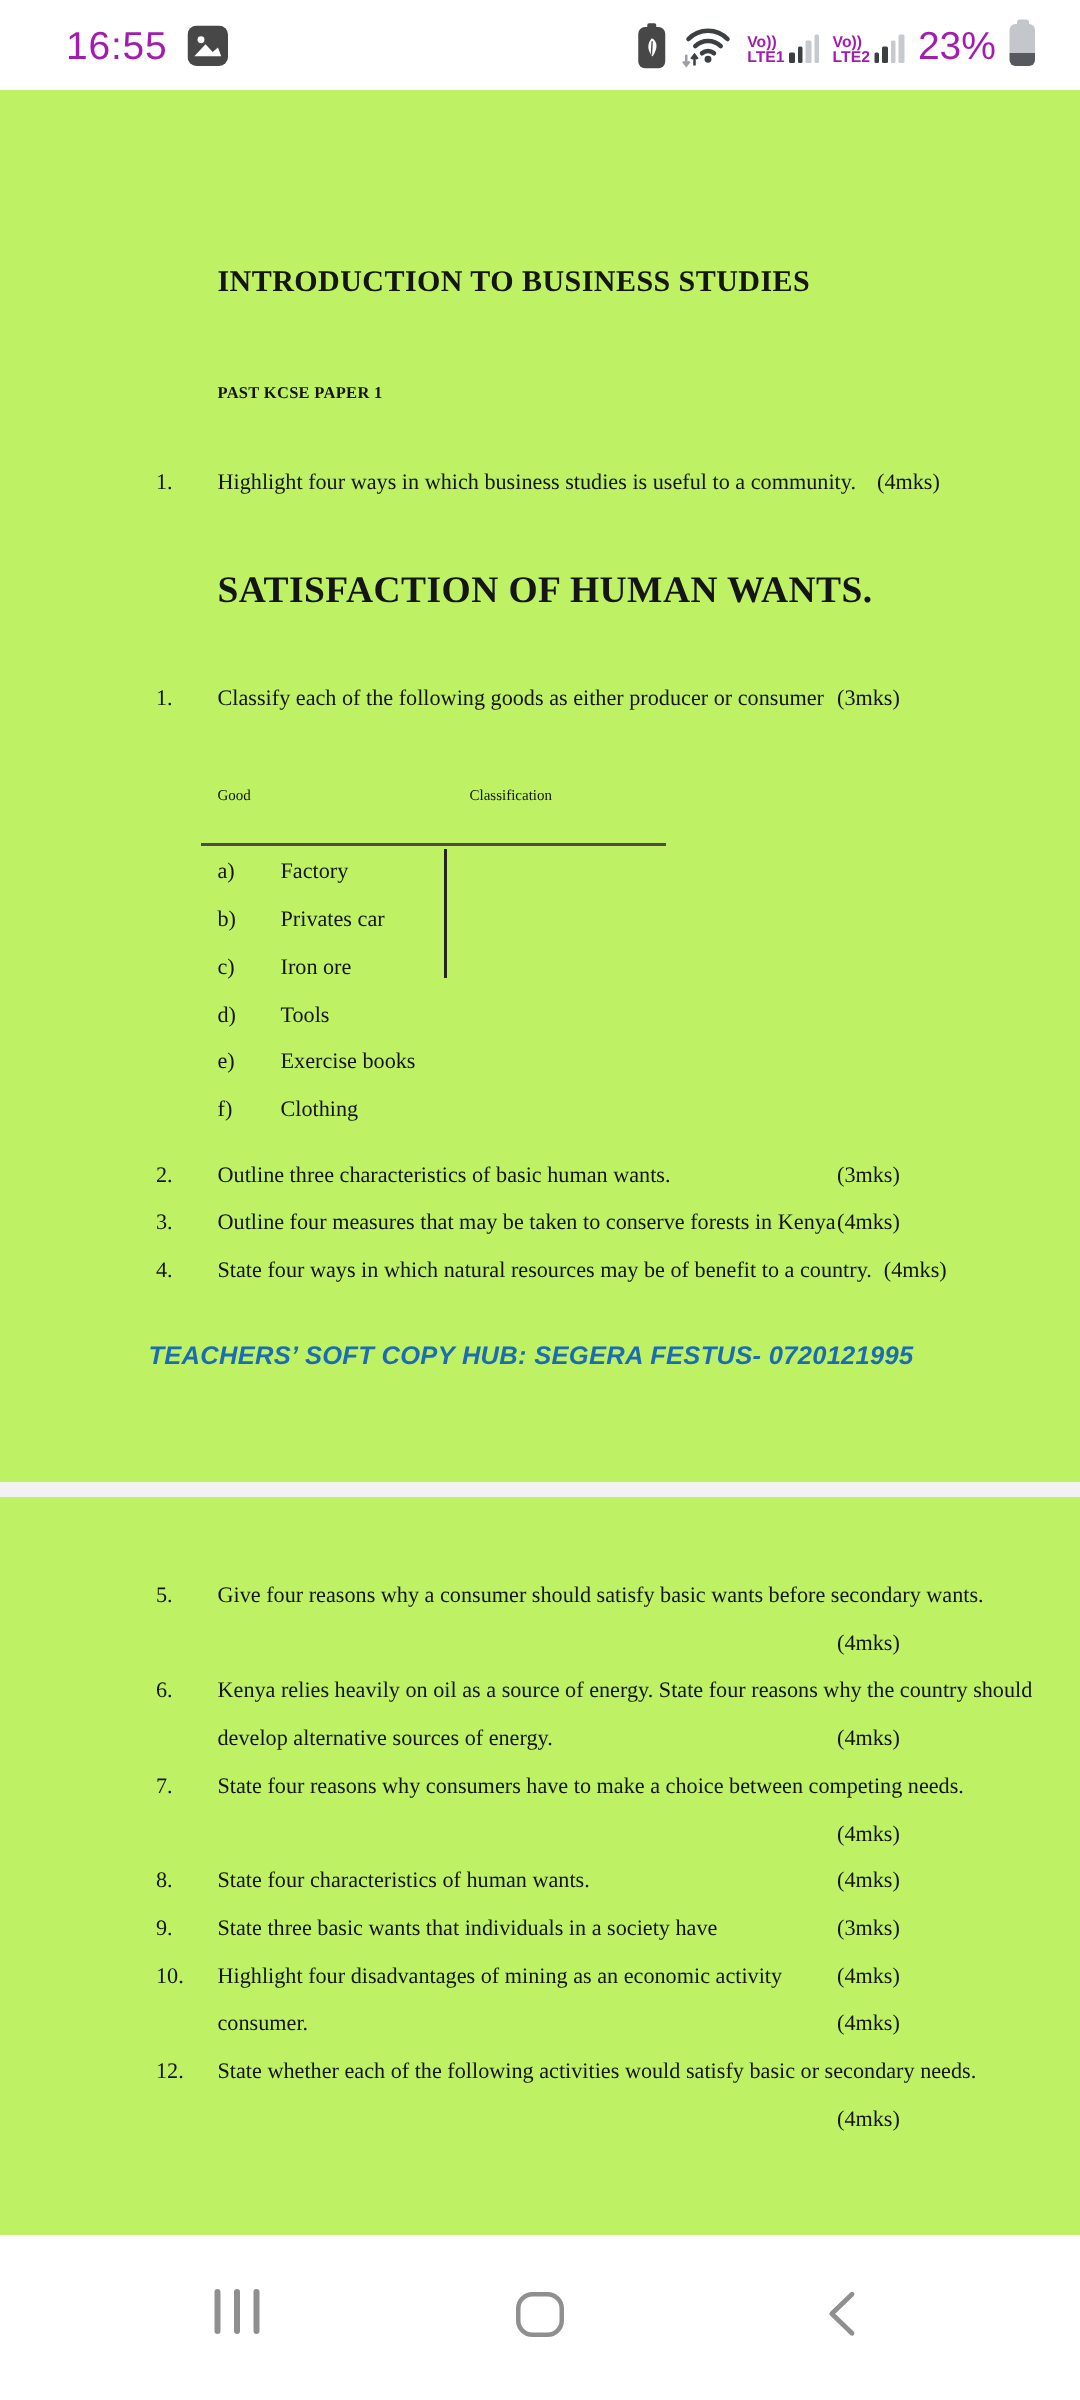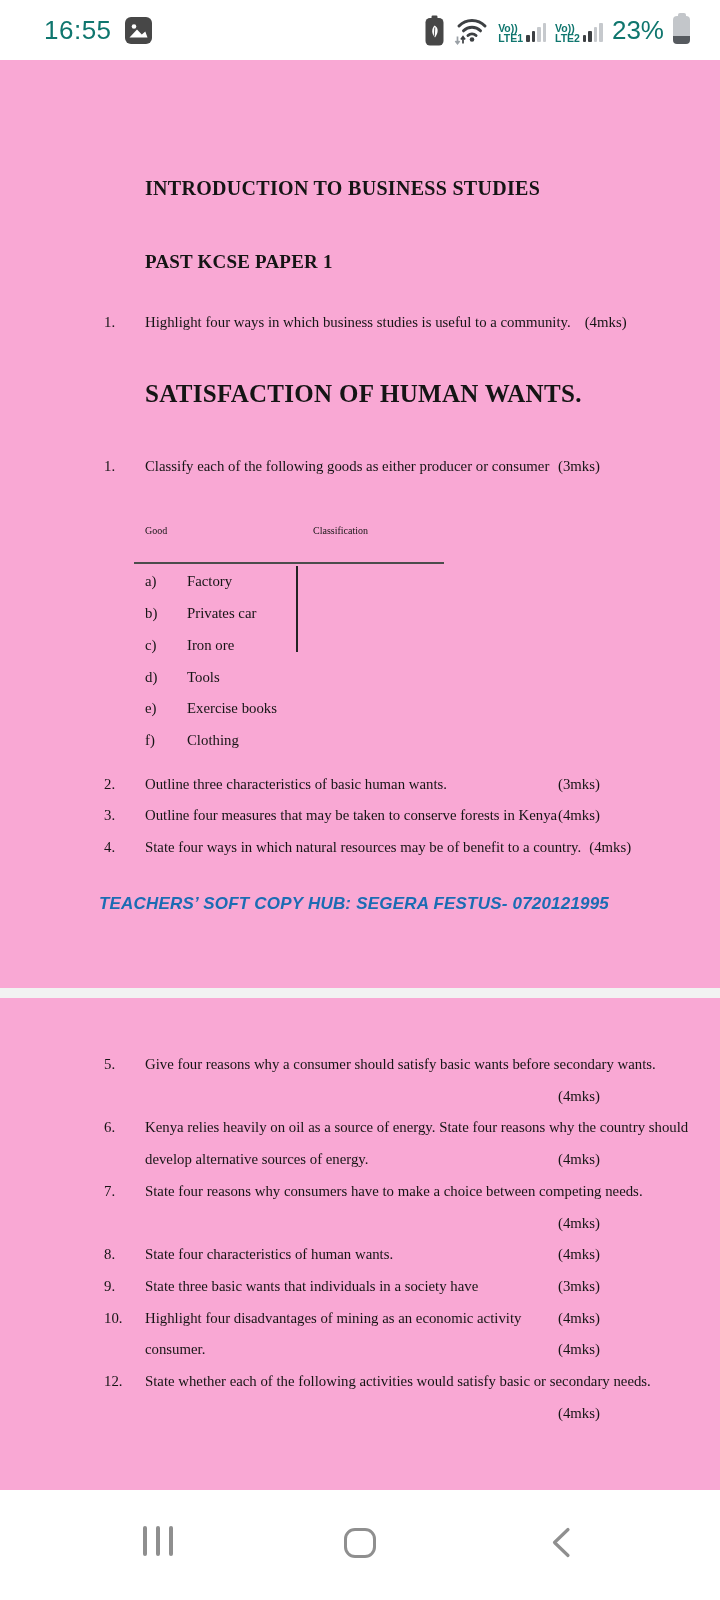--- a/index.html
+++ b/index.html
@@ -5,46 +5,46 @@
   html,body{margin:0;padding:0;}
   body{
     width:720px;height:1600px;background:#ffffff;
     font-family:"Liberation Serif","DejaVu Serif",serif;color:#151515;
     overflow:hidden;position:relative;
   }
   
   .statusbar{
     height:60px;display:flex;align-items:center;
     padding:0 30px 0 44px;box-sizing:border-box;
-    font-family:"Liberation Sans","DejaVu Sans",sans-serif;color:#0f766e;background:#fff;
+    font-family:"Liberation Sans","DejaVu Sans",sans-serif;color:#a21caf;background:#fff;
   }
   .sb-left{display:flex;align-items:center;gap:13px;}
   .sb-time{font-size:26px;letter-spacing:.5px;}
   .sb-right{margin-left:auto;display:flex;align-items:flex-end;gap:9px;}
   .simgroup{display:flex;align-items:center;gap:3px;padding-bottom:2px;}
   .simtext{display:flex;flex-direction:column;line-height:10.5px;font-size:10.5px;font-weight:bold;letter-spacing:0;}
   .bars{display:flex;align-items:flex-end;gap:2px;padding-bottom:1px;}
   .bars i{width:3.5px;background:#c6c9cd;border-radius:1px;display:block;}
   .bars i.on{background:#3d4043;}
   .bars i:nth-child(1){height:7px;}
   .bars i:nth-child(2){height:11px;}
   .bars i:nth-child(3){height:15px;}
   .bars i:nth-child(4){height:19px;}
   .sb-pct{font-size:26px;padding-bottom:0;}
   .batt{width:17px;height:28px;border-radius:4px;position:relative;margin-bottom:2px;
     background:linear-gradient(to bottom,#c3c6ca 70%,#565a5f 70%);}
   .batt:before{content:"";position:absolute;top:-3px;left:4.5px;width:8px;height:3px;
     border-radius:2px 2px 0 0;background:#c3c6ca;}
   
-  .page{box-sizing:border-box;overflow:hidden;background:#f9a8d4;}
+  .page{box-sizing:border-box;overflow:hidden;background:#bef264;}
   .page1{height:928px;padding:115px 60px 0 104px;}
   .divider{height:10px;background:#f2f2f2;}
   .page2{height:492px;padding:51px 60px 0 104px;}
   .doc-title{font-size:20px;font-weight:bold;line-height:26px;margin-left:41px;letter-spacing:.3px;}
-  .doc-subtitle{font-size:19px;font-weight:bold;line-height:20px;margin:51px 0 0 41px;letter-spacing:.2px;}
+  .doc-subtitle{font-size:11px;font-weight:bold;line-height:20px;margin:51px 0 0 41px;letter-spacing:.2px;}
   .section-heading{font-size:25px;font-weight:bold;line-height:26px;margin:42px 0 0 41px;letter-spacing:.3px;}
   .qrow{display:flex;align-items:baseline;line-height:31.7px;white-space:nowrap;font-size:14.8px;}
   .qnum{flex:none;width:41px;}
   .qtext{flex:1;min-width:0;}
   .qmarks{flex:none;width:102px;}
   .inlinemarks{margin-left:14px;}
   .inlinemarks.tight{margin-left:8px;}
   .mt35{margin-top:35px;}
   .mt44{margin-top:44px;}
   .mt12{margin-top:12px;}

